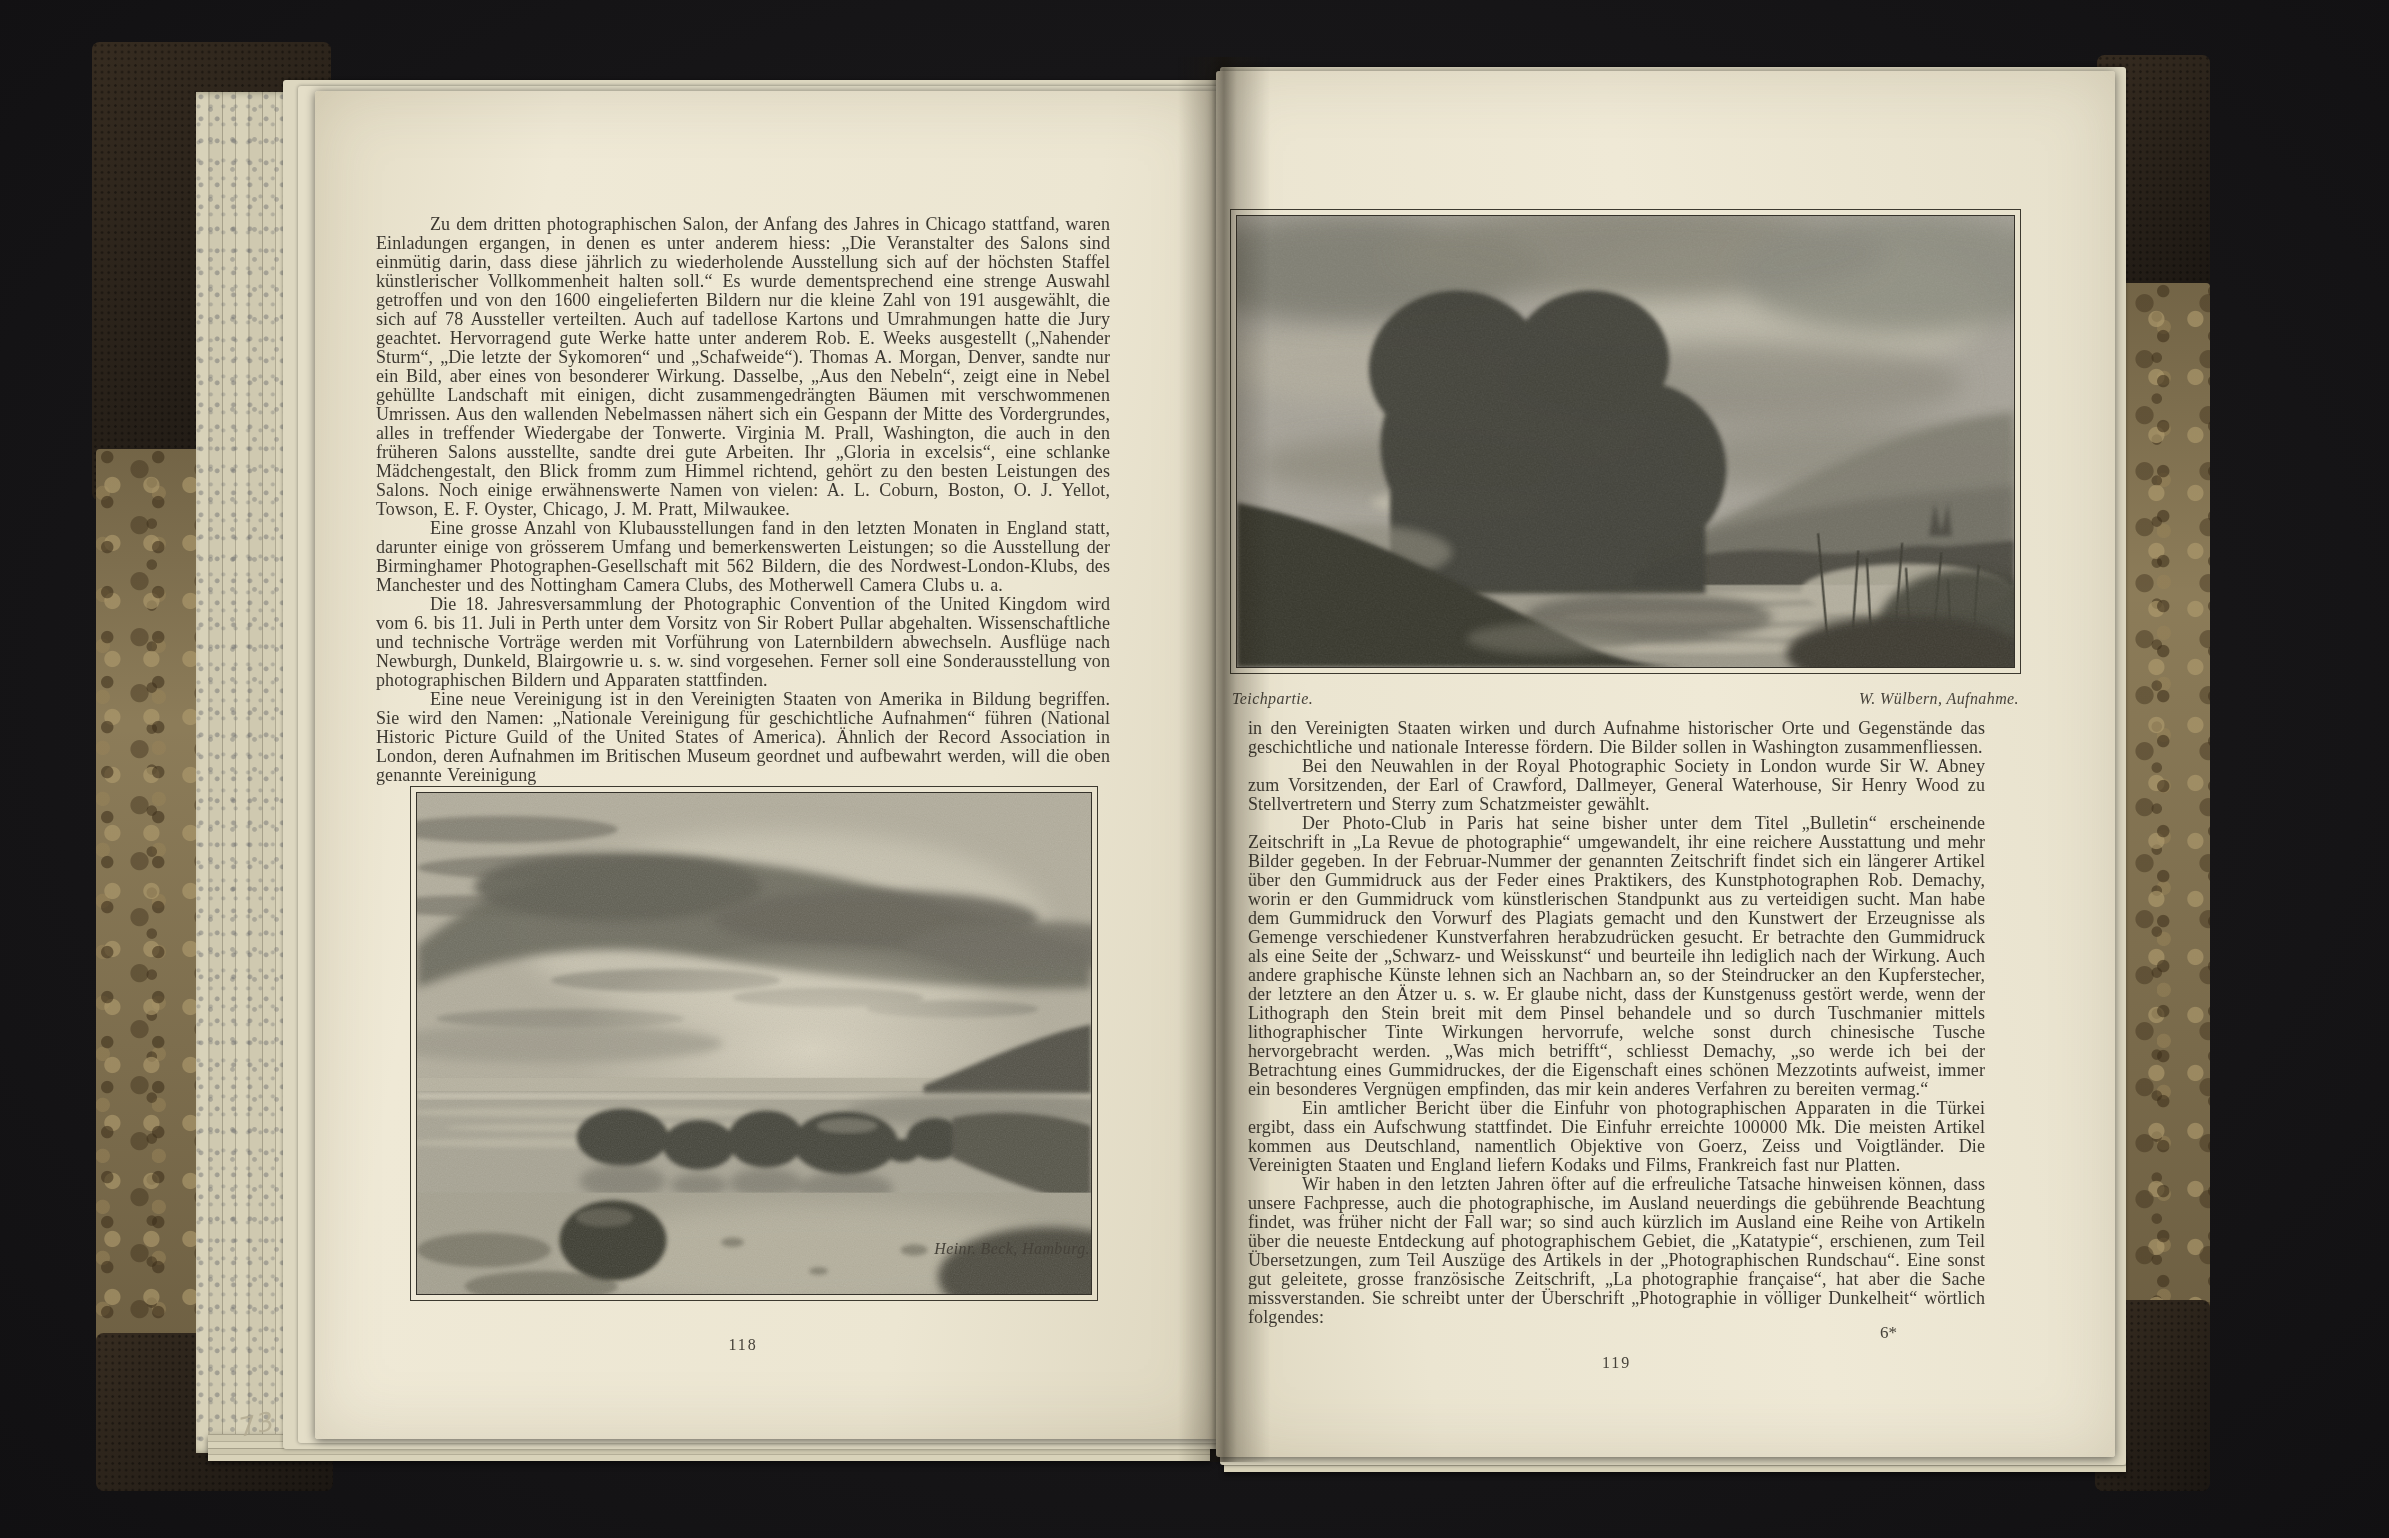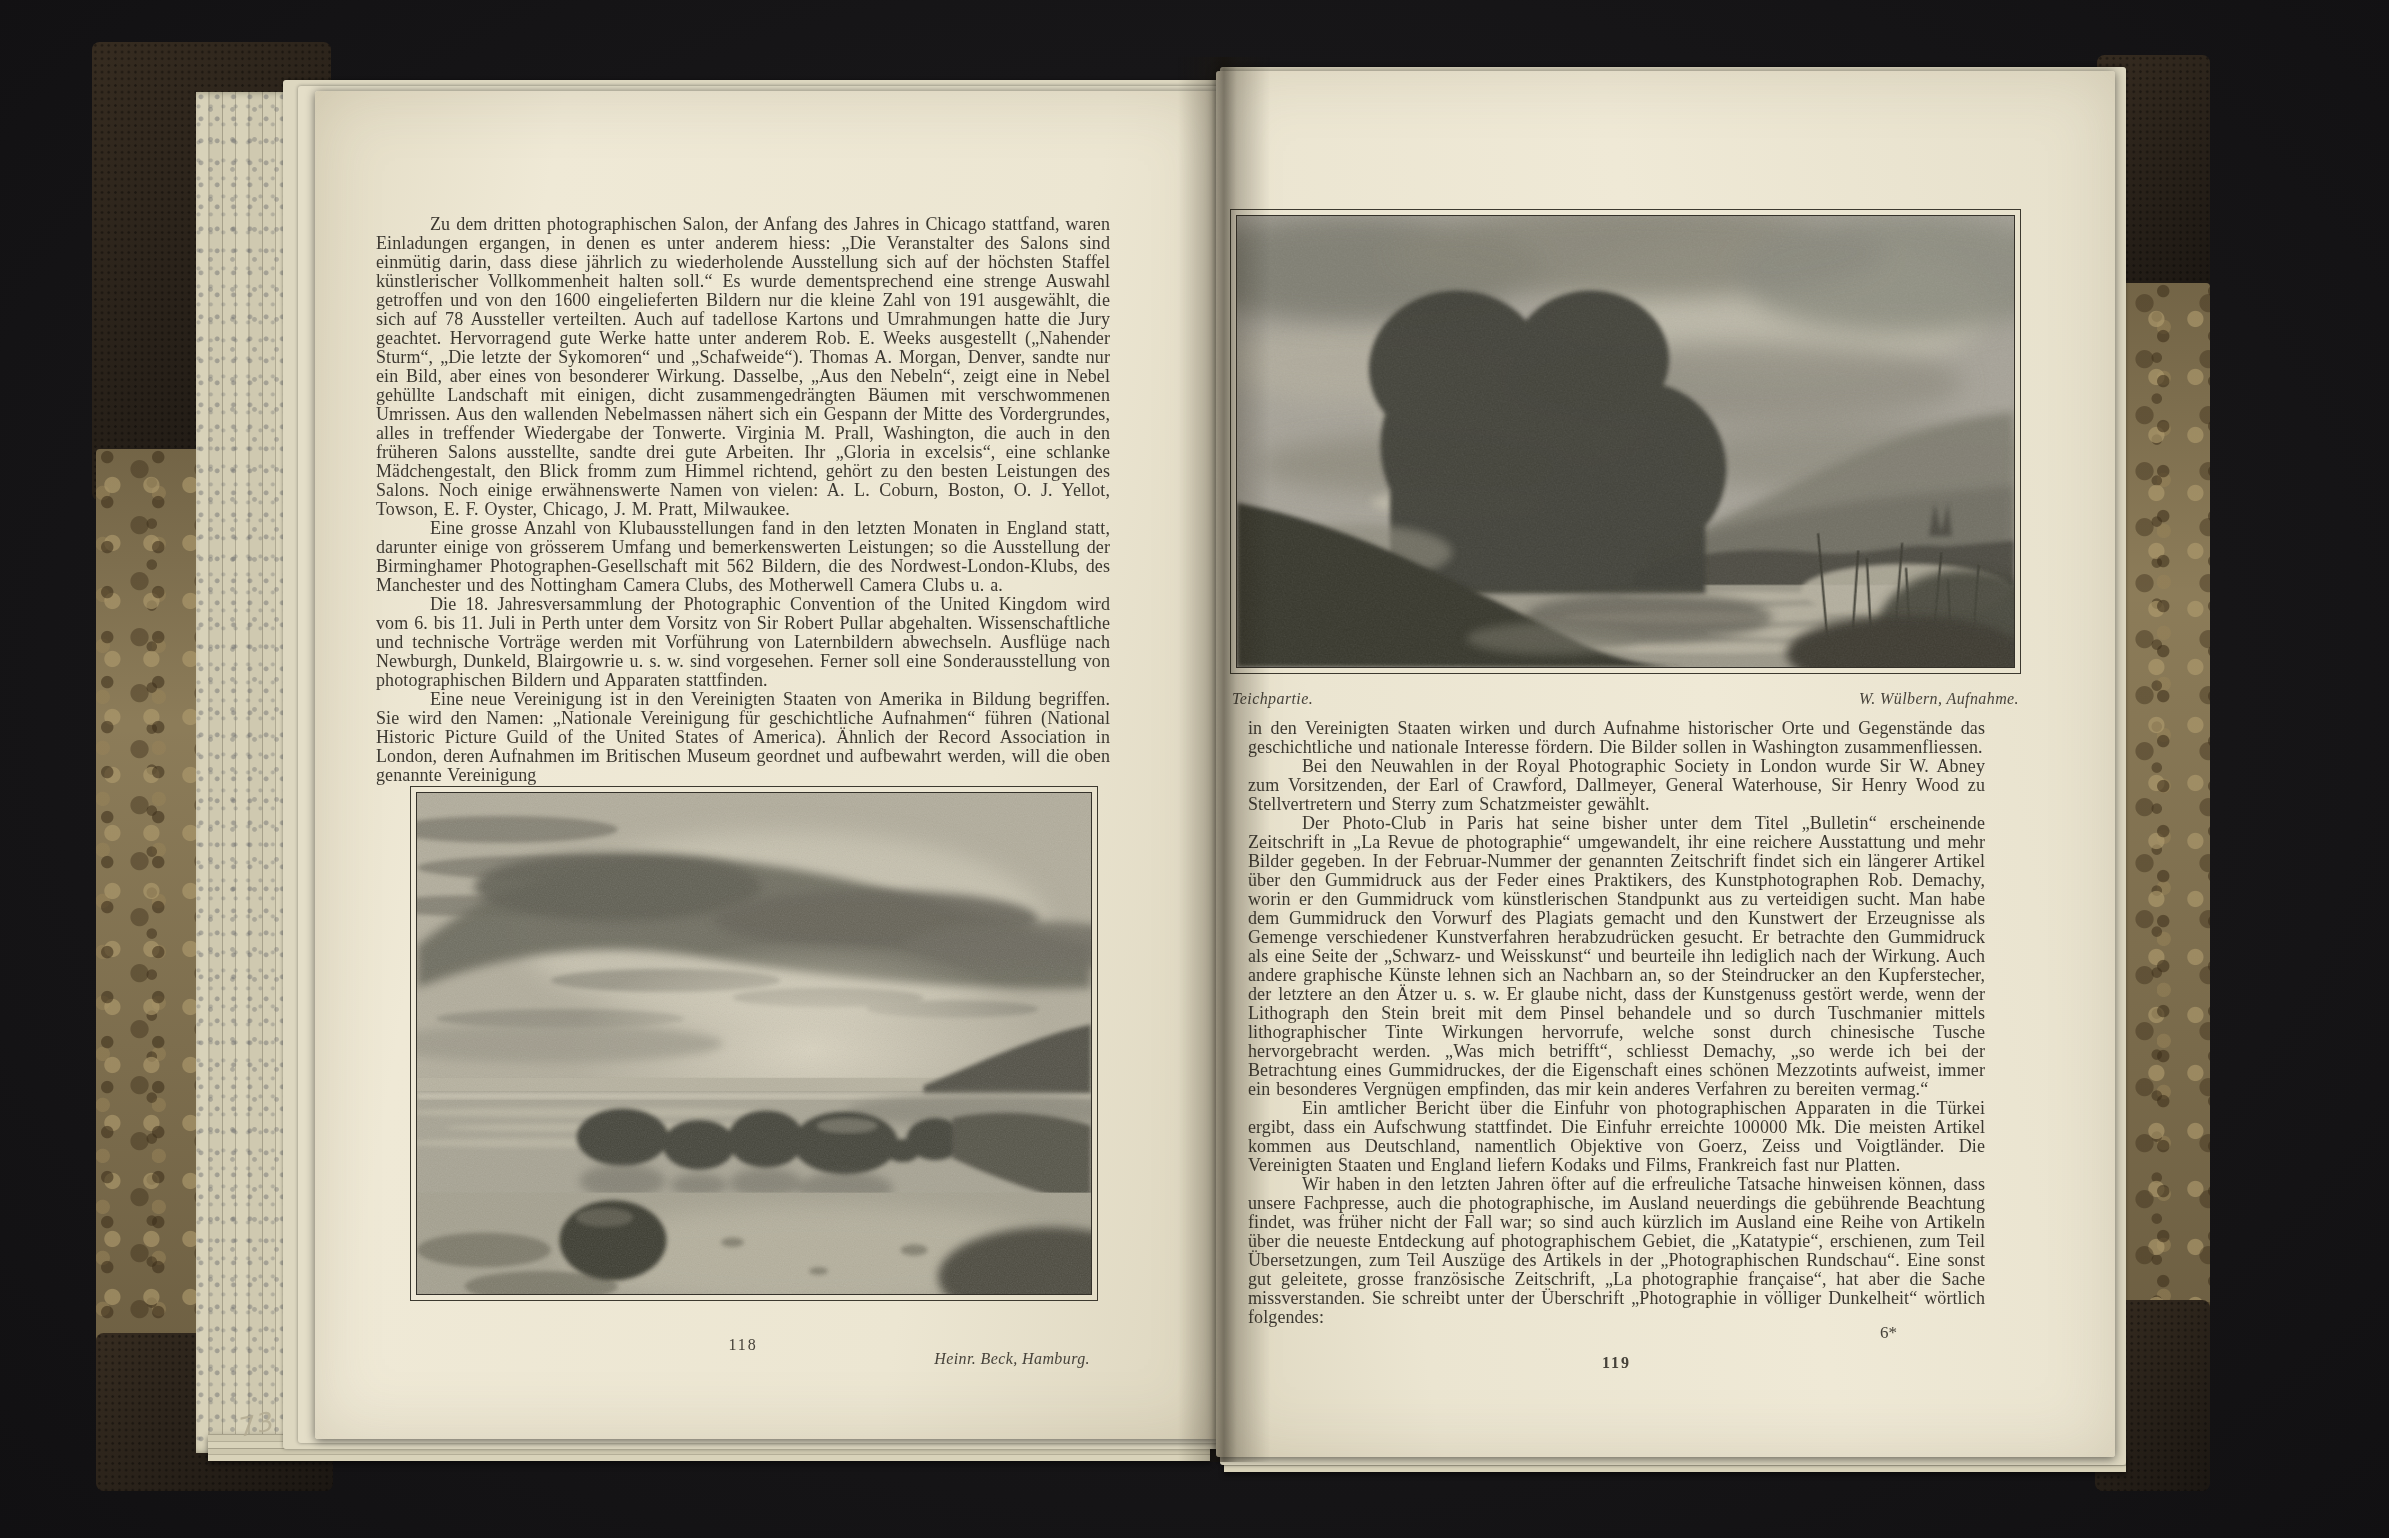--- a/index.html
+++ b/index.html
@@ -175,21 +175,21 @@
         <ellipse cx="520" cy="478" rx="14" ry="6"></ellipse>
       </g>
 
       <ellipse cx="205" cy="468" rx="56" ry="42" fill="#3e3c33" filter="url(#bA2)"></ellipse>
       <ellipse cx="196" cy="444" rx="30" ry="10" fill="#7b7869" opacity=".5" filter="url(#bA2)"></ellipse>
       <ellipse cx="660" cy="506" rx="115" ry="52" fill="#4e4c41" filter="url(#bA4)"></ellipse>
       <rect width="705" height="524" filter="url(#gA)" opacity=".16"></rect>
     </svg>
   </div>
 
-  <div class="abs caption" style="left:410px;top:1350px;width:680px;text-align:right;">Heinr. Beck, Hamburg.</div>
+  <div class="abs caption" style="left:410px;top:1240px;width:680px;text-align:right;">Heinr. Beck, Hamburg.</div>
 
   <div class="abs pagenum" style="left:376px;top:1336px;width:734px;">118</div>
 
   <div class="abs pencil" style="left:239px;top:1409px;">73</div>
 
   <div class="abs photo-frame" style="left:1230px;top:209px;">
     <svg width="777" height="451" viewBox="0 0 813 472">
       <defs>
         <filter id="bB2">
             <feGaussianBlur stdDeviation="2"></feGaussianBlur>
@@ -273,17 +273,17 @@
   <div class="abs body-text" style="left:1248px;top:719px;width:737px;">
     <p class="para cont">in den Vereinigten Staaten wirken und durch Aufnahme historischer Orte und Gegenstände das geschichtliche und nationale Interesse fördern. Die Bilder sollen in Washington zusammenfliessen.</p>
     <p class="para">Bei den Neuwahlen in der Royal Photographic Society in London wurde Sir W. Abney zum Vorsitzenden, der Earl of Crawford, Dallmeyer, General Waterhouse, Sir Henry Wood zu Stellvertretern und Sterry zum Schatzmeister gewählt.</p>
     <p class="para">Der Photo-Club in Paris hat seine bisher unter dem Titel „Bulletin“ erscheinende Zeitschrift in „La Revue de photographie“ umgewandelt, ihr eine reichere Ausstattung und mehr Bilder gegeben. In der Februar-Nummer der genannten Zeitschrift findet sich ein längerer Artikel über den Gummidruck aus der Feder eines Praktikers, des Kunstphotographen Rob. Demachy, worin er den Gummidruck vom künstlerischen Standpunkt aus zu verteidigen sucht. Man habe dem Gummidruck den Vorwurf des Plagiats gemacht und den Kunstwert der Erzeugnisse als Gemenge verschiedener Kunstverfahren herabzudrücken gesucht. Er betrachte den Gummidruck als eine Seite der „Schwarz- und Weisskunst“ und beurteile ihn lediglich nach der Wirkung. Auch andere graphische Künste lehnen sich an Nachbarn an, so der Steindrucker an den Kupferstecher, der letztere an den Ätzer u. s. w. Er glaube nicht, dass der Kunstgenuss gestört werde, wenn der Lithograph den Stein breit mit dem Pinsel behandele und so durch Tuschmanier mittels lithographischer Tinte Wirkungen hervorrufe, welche sonst durch chinesische Tusche hervorgebracht werden. „Was mich betrifft“, schliesst Demachy, „so werde ich bei der Betrachtung eines Gummidruckes, der die Eigenschaft eines schönen Mezzotints aufweist, immer ein besonderes Vergnügen empfinden, das mir kein anderes Verfahren zu bereiten vermag.“</p>
     <p class="para">Ein amtlicher Bericht über die Einfuhr von photographischen Apparaten in die Türkei ergibt, dass ein Aufschwung stattfindet. Die Einfuhr erreichte 100000 Mk. Die meisten Artikel kommen aus Deutschland, namentlich Objektive von Goerz, Zeiss und Voigtländer. Die Vereinigten Staaten und England liefern Kodaks und Films, Frankreich fast nur Platten.</p>
     <p class="para">Wir haben in den letzten Jahren öfter auf die erfreuliche Tatsache hinweisen können, dass unsere Fachpresse, auch die photographische, im Ausland neuerdings die gebührende Beachtung findet, was früher nicht der Fall war; so sind auch kürzlich im Ausland eine Reihe von Artikeln über die neueste Entdeckung auf photographischem Gebiet, die „Katatypie“, erschienen, zum Teil Übersetzungen, zum Teil Auszüge des Artikels in der „Photographischen Rundschau“. Eine sonst gut geleitete, grosse französische Zeitschrift, „La photographie française“, hat aber die Sache missverstanden. Sie schreibt unter der Überschrift „Photographie in völliger Dunkelheit“ wörtlich folgendes:</p>
   </div>
 
   <div class="abs sig" style="left:1788px;top:1323px;width:201px;">6*</div>
 
-  <div class="abs pagenum" style="left:1248px;top:1354px;width:737px;font-weight:bold;">119</div>
+  <div class="abs pagenum" style="left:1248px;top:1354px;width:737px;">119</div>
 
   <div id="gutter" class="abs" style="left:1178px;top:57px;width:92px;height:1405px;"></div>
 </div>
 
 
 </body></html>

